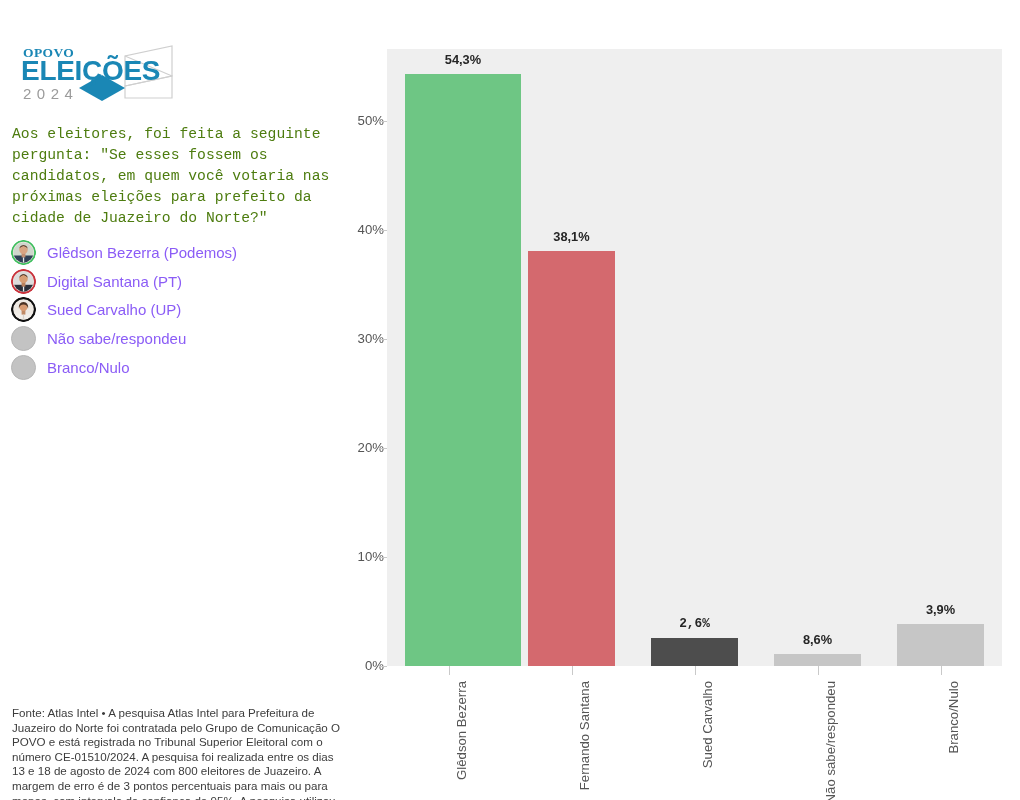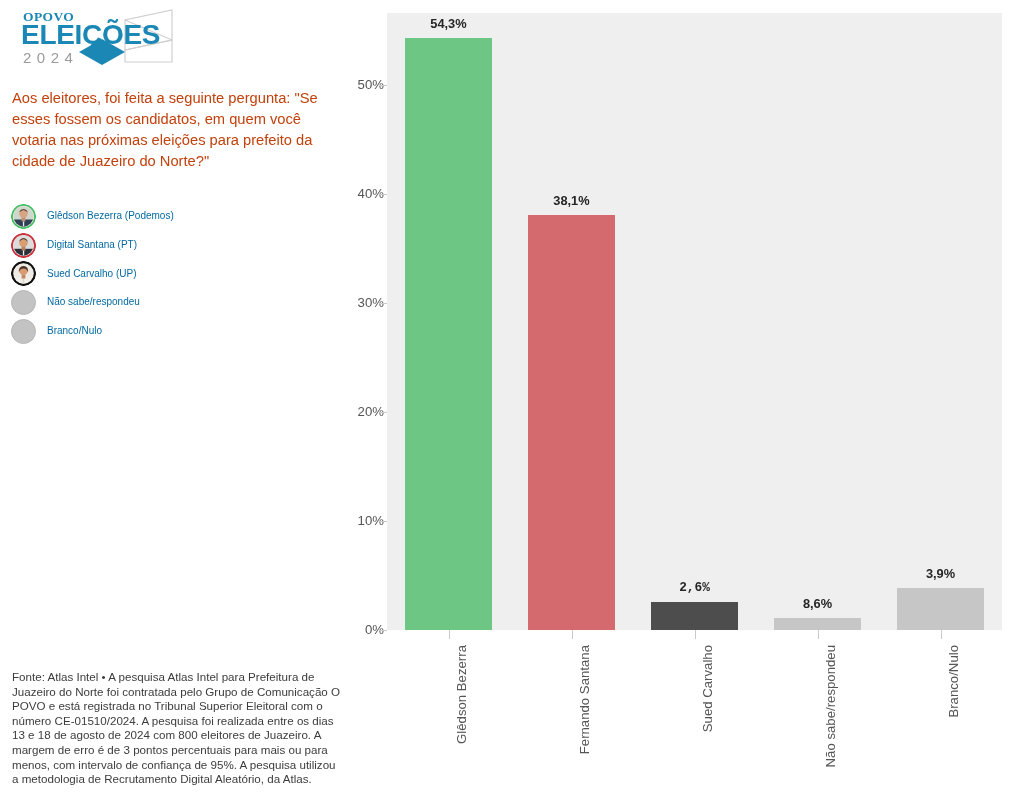--- a/index.html
+++ b/index.html
@@ -14,20 +14,21 @@
     overflow: hidden;
     font-family: "Liberation Sans", sans-serif;
     color: #3a3a3a;
     position: relative;
   }
   #page {
     width: 1020px;
     height: 584px;
     position: relative;
     display: block;
+    margin-top: 36px;
   }
 
   
   #left-panel {
     position: absolute;
     left: 0;
     top: 0;
     width: 372px;
     height: 800px;
     box-sizing: border-box;
@@ -45,22 +46,22 @@
   #logo-svg { display: block; }
 
   
   #question-text {
     position: absolute;
     left: 12px;
     top: 88px;
     width: 318px;
     font-size: 14.7px;
     line-height: 21px;
-    color: #c2410c;
-    font-family: Liberation Sans, sans-serif;
+    color: #4d7c0f;
+    font-family: Liberation Mono, monospace;
   }
 
   
   #legend {
     position: absolute;
     left: 11px;
     top: 202px;
     width: 330px;
   }
   .legend-row {
@@ -77,22 +78,22 @@
     box-sizing: border-box;
     overflow: hidden;
   }
   .legend-marker.plain {
     background: #c3c3c3;
     border: 1px solid #b6b6b6;
   }
   .legend-marker svg { display: block; }
   .legend-label {
     margin-left: 11px;
-    font-size: 10px;
-    color: #0369a1;
+    font-size: 15px;
+    color: #8b5cf6;
     white-space: nowrap;
     line-height: 1;
   }
 
   
   #footnote {
     position: absolute;
     left: 12px;
     top: 670px;
     width: 330px;
@@ -307,21 +308,21 @@
         <div class="ytick-label" style="top: 404.979px;">20%</div>
         <div class="ytick-mark" style="top: 411.979px;"></div>
         <div class="ytick-label" style="top: 295.968px;">30%</div>
         <div class="ytick-mark" style="top: 302.968px;"></div>
         <div class="ytick-label" style="top: 186.958px;">40%</div>
         <div class="ytick-mark" style="top: 193.958px;"></div>
         <div class="ytick-label" style="top: 77.947px;">50%</div>
         <div class="ytick-mark" style="top: 84.947px;"></div>
       </div>
     <div id="bars">
-        <div class="bar-slot" style="left: 18.45px; width: 86.1px;">
+        <div class="bar-slot" style="left: 18.45px; width: 86.1px; padding-left: 29px;">
           <div class="bar" style="height: 591.928px; background: rgb(110, 198, 132);"></div>
           <div class="bar-value" style="bottom: 598.928px;">54,3%</div>
         </div>
         <div class="bar-slot" style="left: 141.45px; width: 86.1px; border-radius: 20px;">
           <div class="bar" style="height: 415.33px; background: rgb(212, 105, 110);"></div>
           <div class="bar-value" style="bottom: 422.33px;">38,1%</div>
         </div>
         <div class="bar-slot" style="left: 264.45px; width: 86.1px; font-family: Liberation Mono, monospace;">
           <div class="bar" style="height: 28.3428px; background: rgb(77, 77, 77);"></div>
           <div class="bar-value" style="bottom: 35.3428px;">2,6%</div>

